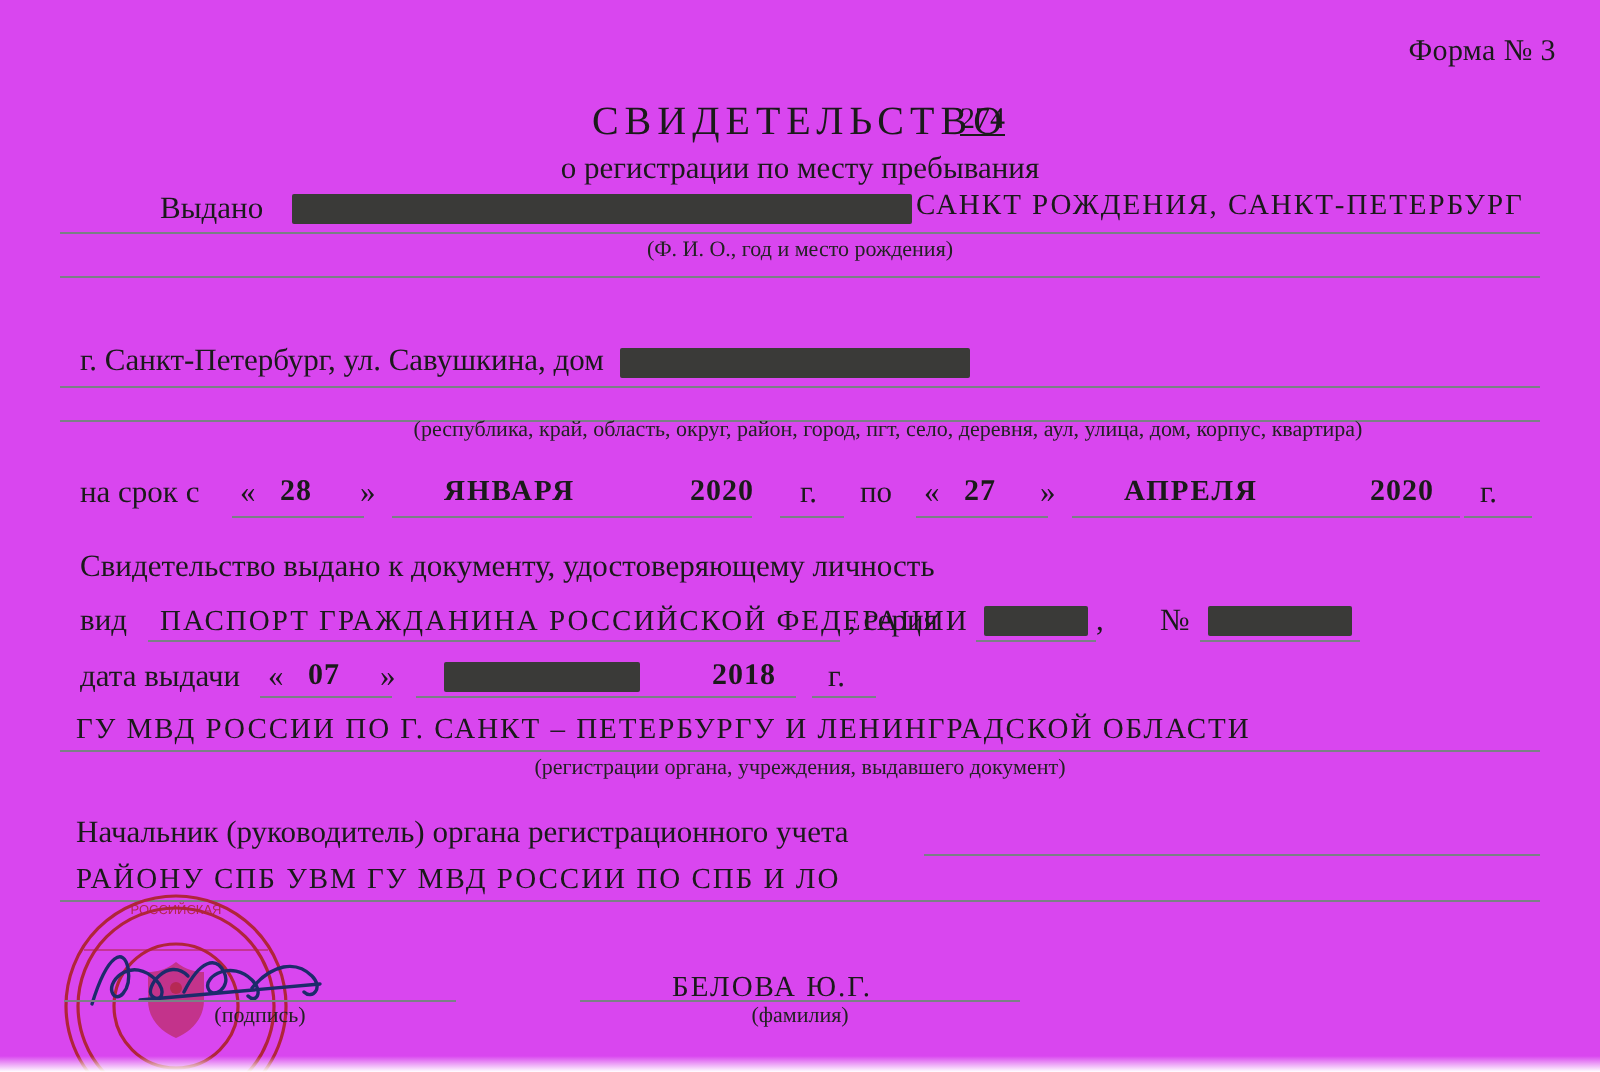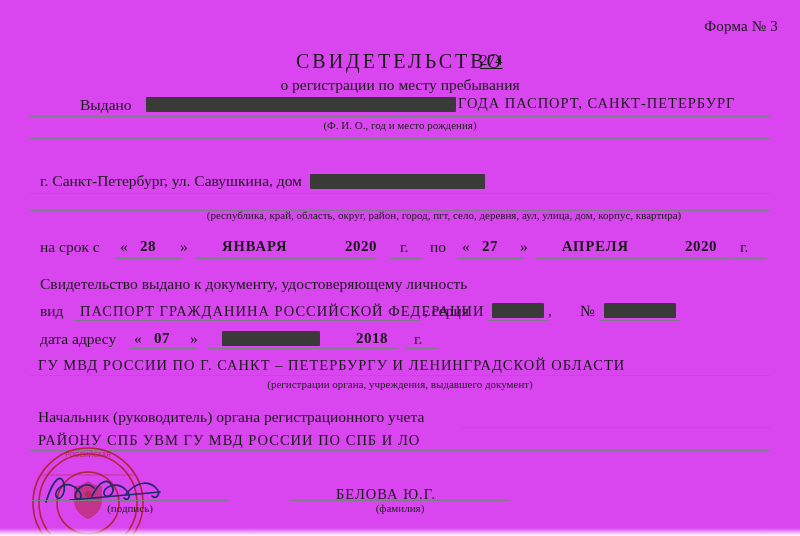--- a/index.html
+++ b/index.html
@@ -88,21 +88,21 @@
 <div id="page">
 
   <div class="abs form-no">Форма № 3</div>
 
   <div class="abs title">СВИДЕТЕЛЬСТВО</div>
   <div class="abs title-num">274</div>
   <div class="abs subtitle">о регистрации по месту пребывания</div>
 
   <div class="abs lbl" style="top:96px; left:80px;">Выдано</div>
   <div class="abs redact" style="top:97px; left:146px; width:310px;"></div>
-  <div class="abs val-b" style="top:95px; left:458px;">ГОДА ПАСПОРТ, САНКТ-ПЕТЕРБУРГ</div>
+  <div class="abs val-b" style="top:95px; left:458px;">САНКТ РОЖДЕНИЯ, САНКТ-ПЕТЕРБУРГ</div>
   <div class="abs rule" style="top:116px; left:30px; width:740px;"></div>
 
   <div class="abs small-lbl" style="top:119px; left:0; width:800px;">(Ф. И. О., год и место рождения)</div>
   <div class="abs rule" style="top:138px; left:30px; width:740px;"></div>
 
 
   <div class="abs lbl" style="top:172px; left:40px;">г. Санкт-Петербург, ул. Савушкина, дом</div>
   <div class="abs redact" style="top:174px; left:310px; width:175px;"></div>
   <div class="abs rule" style="top:193px; left:30px; width:740px;"></div>
   <div class="abs rule" style="top:210px; left:30px; width:740px;"></div>
@@ -137,21 +137,21 @@
   <div class="abs val-b" style="top:303px; left:80px;">ПАСПОРТ ГРАЖДАНИНА РОССИЙСКОЙ ФЕДЕРАЦИИ</div>
   <div class="abs lbl" style="top:302px; left:424px;">, серия</div>
   <div class="abs redact" style="top:303px; left:492px; width:52px;"></div>
   <div class="abs lbl" style="top:302px; left:548px;">,</div>
   <div class="abs lbl" style="top:302px; left:580px;">№</div>
   <div class="abs redact" style="top:303px; left:604px; width:72px;"></div>
   <div class="abs rule" style="top:320px; left:74px; width:346px;"></div>
   <div class="abs rule" style="top:320px; left:488px; width:60px;"></div>
   <div class="abs rule" style="top:320px; left:600px; width:80px;"></div>
 
-  <div class="abs lbl" style="top:330px; left:40px;">дата адресу</div>
+  <div class="abs lbl" style="top:330px; left:40px;">дата выдачи</div>
   <div class="abs lbl" style="top:330px; left:134px;">«</div>
   <div class="abs val" style="top:330px; left:154px; font-weight:bold;">07</div>
   <div class="abs lbl" style="top:330px; left:190px;">»</div>
   <div class="abs redact" style="top:331px; left:222px; width:98px;"></div>
   <div class="abs val" style="top:330px; left:356px; font-weight:bold;">2018</div>
   <div class="abs lbl" style="top:330px; left:414px;">г.</div>
   <div class="abs rule" style="top:348px; left:130px; width:66px;"></div>
   <div class="abs rule" style="top:348px; left:208px; width:190px;"></div>
   <div class="abs rule" style="top:348px; left:406px; width:32px;"></div>
 

